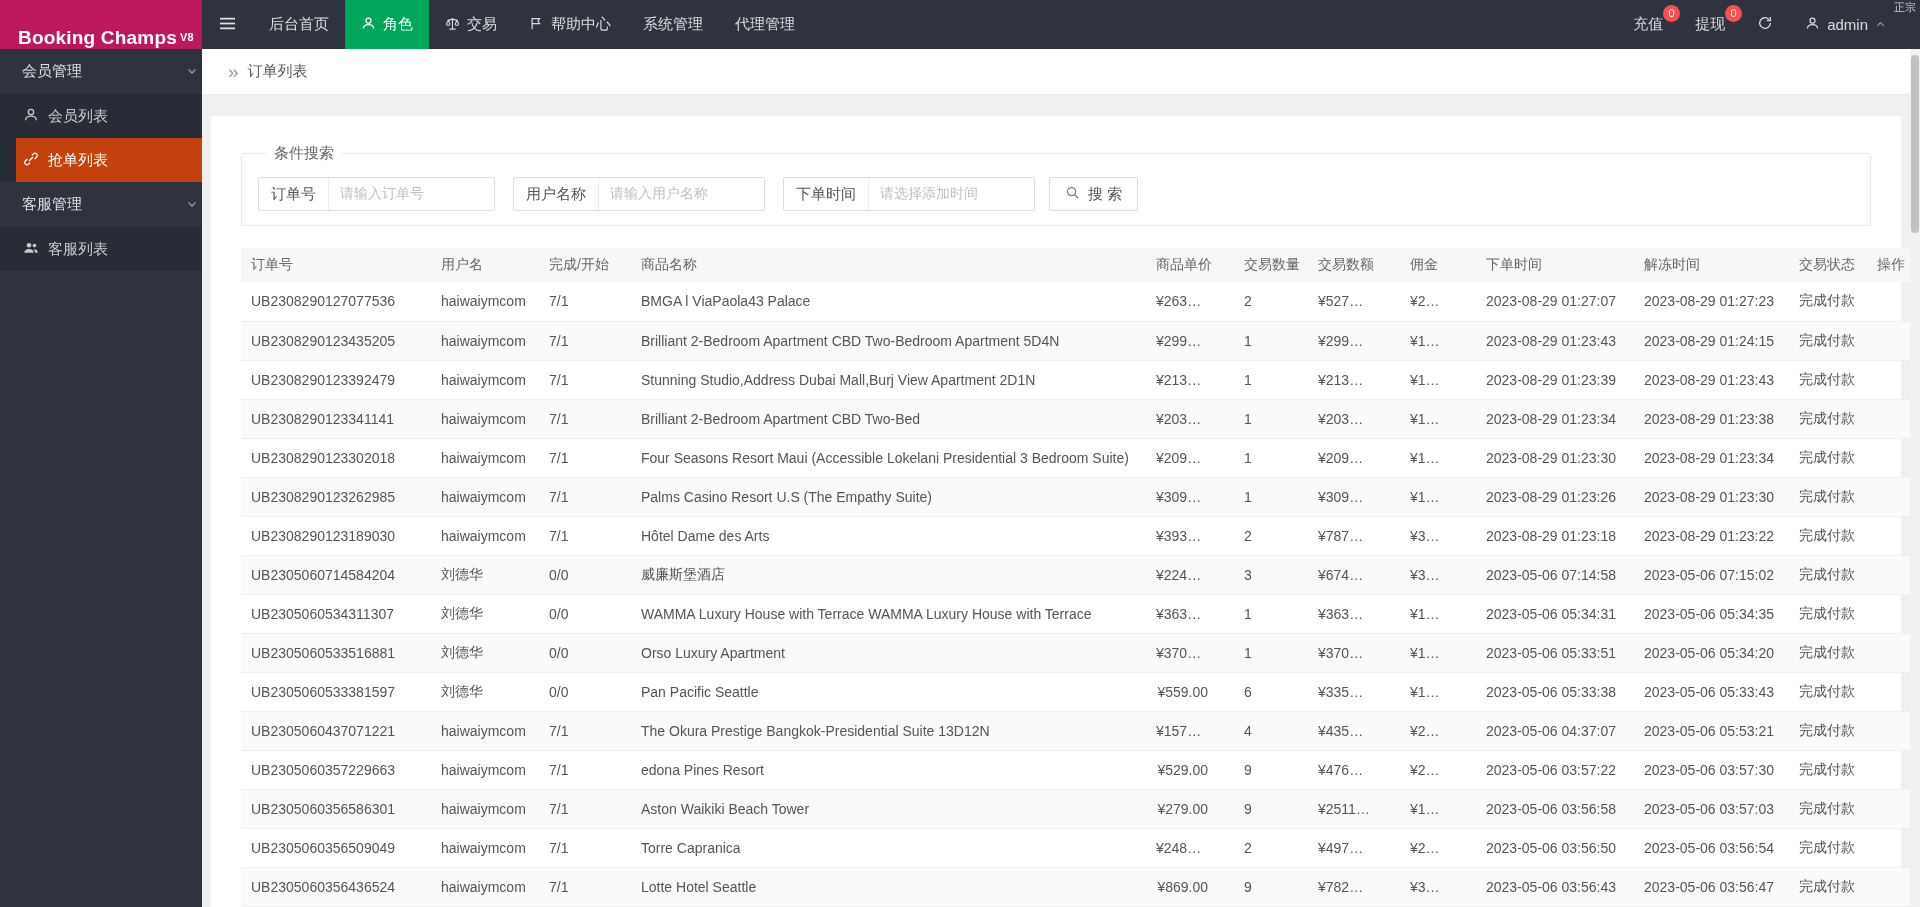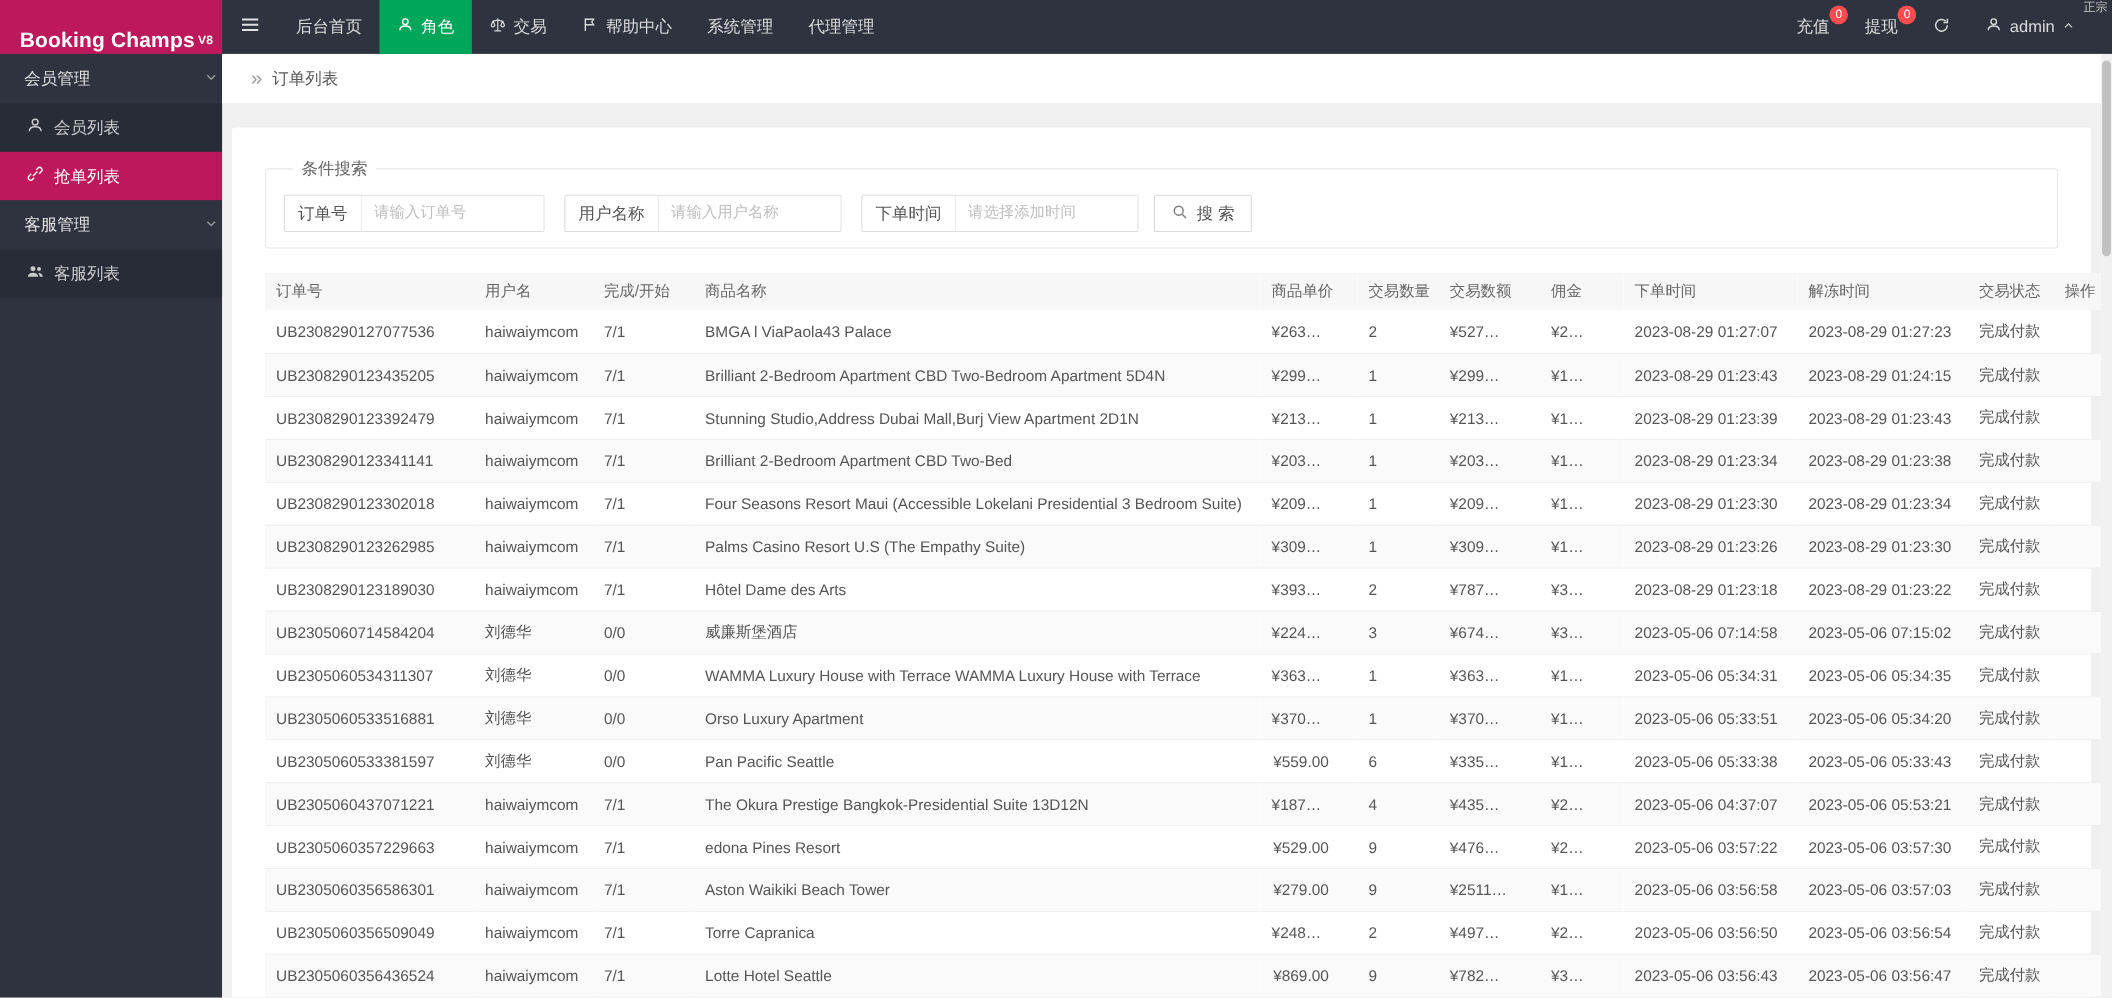--- a/index.html
+++ b/index.html
@@ -22,23 +22,23 @@
   .corner-text { position:absolute; top:1px; right:4px; font-size:11px; color:#c8c8c8; line-height:13px; }
 
   
   .body-row { flex:1; display:flex; overflow:hidden; }
 
   
   .sidebar { width:202px; background:#2f333f; flex:0 0 202px; color:rgba(255,255,255,.85); }
   .group-header { height:45px; display:flex; align-items:center; justify-content:space-between; padding:0 4px 0 22px; font-size:15px; cursor:pointer; }
   .group-header svg { width:12px; height:12px; opacity:.6; }
   .submenu { background:#282c37; }
-  .menu-item { height:44px; display:flex; align-items:center; gap:9px; padding-left:24px; font-size:15px; color:rgba(255,255,255,.75); cursor:pointer; }
+  .menu-item { height:44px; display:flex; align-items:center; gap:9px; padding-left:7px; font-size:15px; color:rgba(255,255,255,.75); cursor:pointer;margin-left:16px; }
   .menu-item svg { width:16px; height:16px; flex:0 0 16px; }
-  .menu-item.active { background:#be185d; color:#fff; }
+  .menu-item.active { background:#c2410c; color:#fff; }
 
   
   .main { flex:1; background:#f0f0f0; position:relative; overflow:hidden; }
   .breadcrumb-bar { height:46px; background:#fff; border-bottom:1px solid #e8e8e8; display:flex; align-items:center; padding-left:26px; gap:9px; }
   .crumb-icon { color:#9a9a9a; font-size:19px; line-height:1; }
   .crumb-title { color:#595959; font-size:15px; }
   .content { padding:21px 19px 13px 9px; height:calc(100% - 46px); }
   .card { background:#fff; border-radius:3px; padding:28px 30px 20px 30px; min-height:100%; }
 
   
@@ -441,21 +441,21 @@
                     <td>2023-05-06 05:33:38</td>
                     <td>2023-05-06 05:33:43</td>
                     <td>完成付款</td>
                     <td></td>
                   </tr>
                   <tr>
                     <td>UB2305060437071221</td>
                     <td>haiwaiymcom</td>
                     <td>7/1</td>
                     <td>The Okura Prestige Bangkok-Presidential Suite 13D12N</td>
-                    <td>¥1878.20</td>
+                    <td>¥1570.90</td>
                     <td>4</td>
                     <td>¥4358.00</td>
                     <td>¥21.79</td>
                     <td>2023-05-06 04:37:07</td>
                     <td>2023-05-06 05:53:21</td>
                     <td>完成付款</td>
                     <td></td>
                   </tr>
                   <tr>
                     <td>UB2305060357229663</td>

